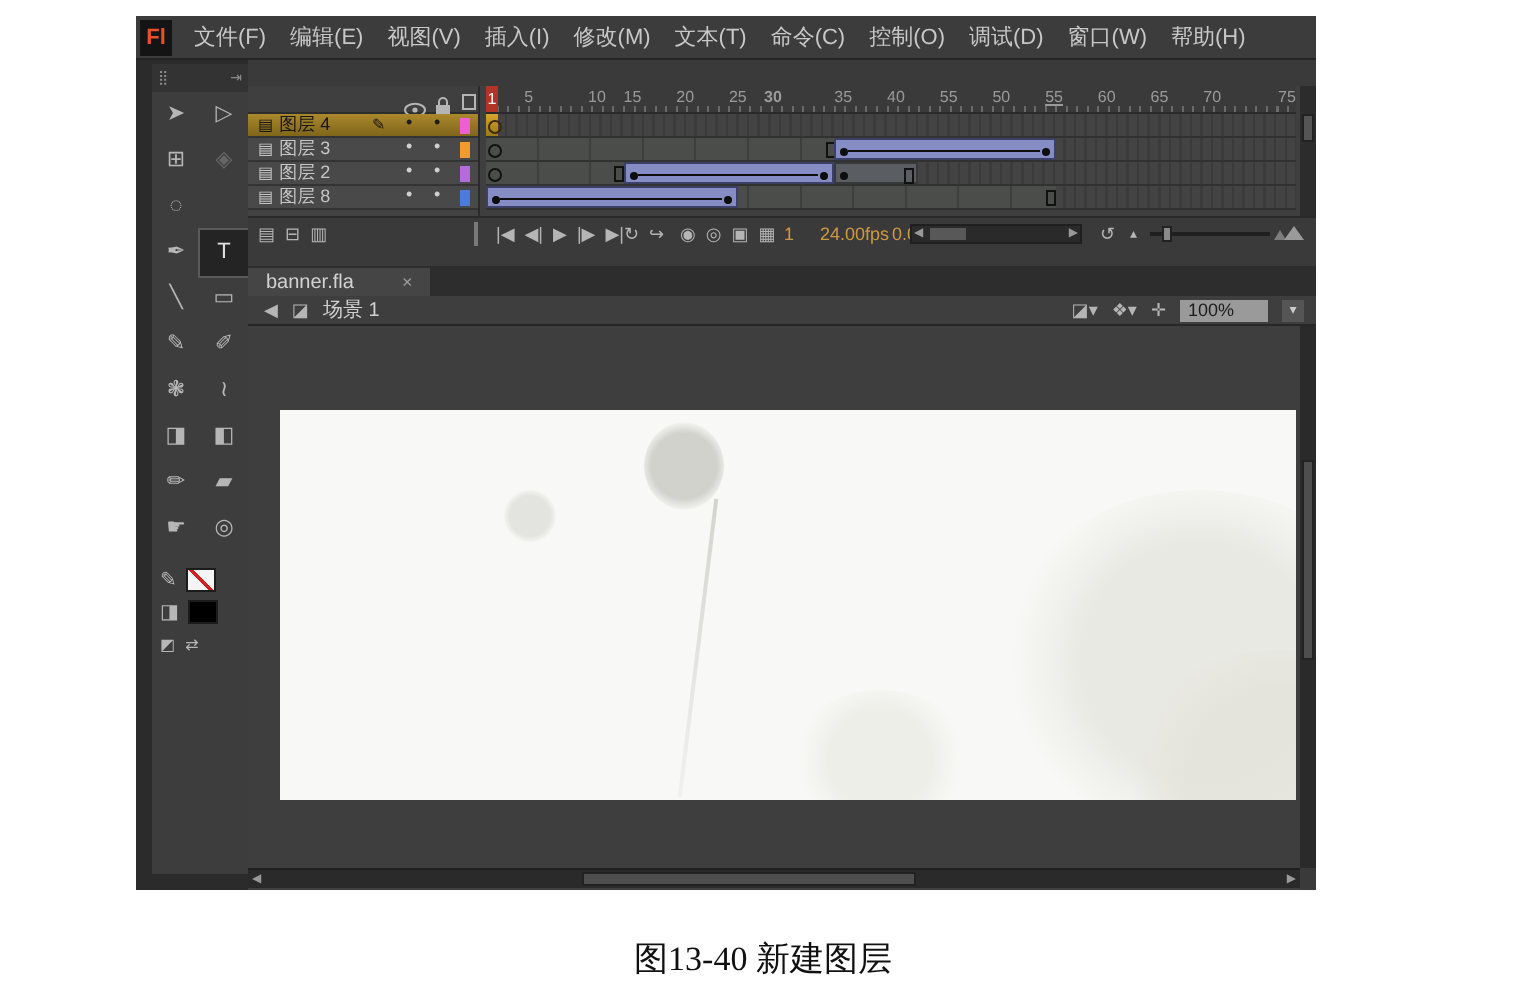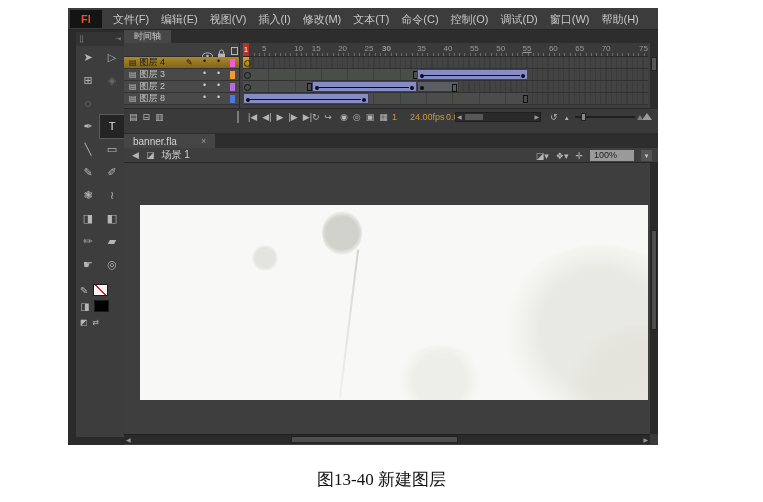--- a/index.html
+++ b/index.html
@@ -3,21 +3,21 @@
 <meta charset="utf-8">
 <style>
   html,body{margin:0;padding:0}
   body{width:763px;height:502px;position:relative;background:#ffffff;
        font-family:"Liberation Sans","DejaVu Sans",sans-serif;overflow:hidden}
   .abs{position:absolute}
   #win{position:absolute;left:68px;top:8px;width:590px;height:437px;background:#2b2b2b;overflow:hidden}
 
   
   #menubar{position:absolute;left:0;top:0;width:590px;height:22px;background:#3c3c3c;display:flex;align-items:center;border-bottom:1px solid #252525;box-sizing:border-box}
-  #fl-logo{width:32px;height:18px;background:#141414;color:#e8502b;font-weight:bold;font-size:11px;display:flex;align-items:center;justify-content:center;margin:0 5px 0 2px}
+  #fl-logo{width:16px;height:18px;background:#141414;color:#e8502b;font-weight:bold;font-size:11px;display:flex;align-items:center;justify-content:center;margin:0 5px 0 2px}
   .mi{color:#c8c8c8;font-size:11px;padding:0 6px;line-height:22px;white-space:nowrap}
 
   
   #tools{position:absolute;left:8px;top:24px;width:48px;height:405px;background:#3d3d3d}
   #tools-header{height:12px;display:flex;justify-content:space-between;align-items:center;padding:1px 3px;color:#8a8a8a;font-size:7px;background:#333}
   .tool-row{display:flex;height:23px}
   .tool{width:24px;text-align:center;line-height:23px;color:#b6b6b6;font-size:11px;box-sizing:border-box}
   .tool.sel{background:#242424;outline:1px solid #5a5a5a;color:#e0e0e0}
   .tool.dim{color:#666}
   .swrow{display:flex;align-items:center;height:16px;padding-left:4px;gap:5px;color:#b6b6b6;font-size:10px}
@@ -173,23 +173,20 @@
       <span>◨</span>
       <span id="fill-swatch" class="swatch"></span>
     </div>
     <div class="swrow" style="font-size:8px">
       <span>◩</span>
       <span>⇄</span>
     </div>
   </div>
 
   <div id="timeline">
-    <div id="tl-tabs">
-      <span class="ptab">时间轴</span>
-    </div>
     <div id="tl-body">
       <div id="lcol">
         <div id="lhead">
           <span class="abs" style="left:78px;top:3px">
             <svg width="11" height="8">
                 <ellipse cx="5.5" cy="4" rx="5" ry="3.1" fill="none" stroke="#b5b5b5"></ellipse>
                 <circle cx="5.5" cy="4" r="1.3" fill="#b5b5b5"></circle>
               </svg>
           </span>
           <span class="abs" style="left:93px;top:2px">

